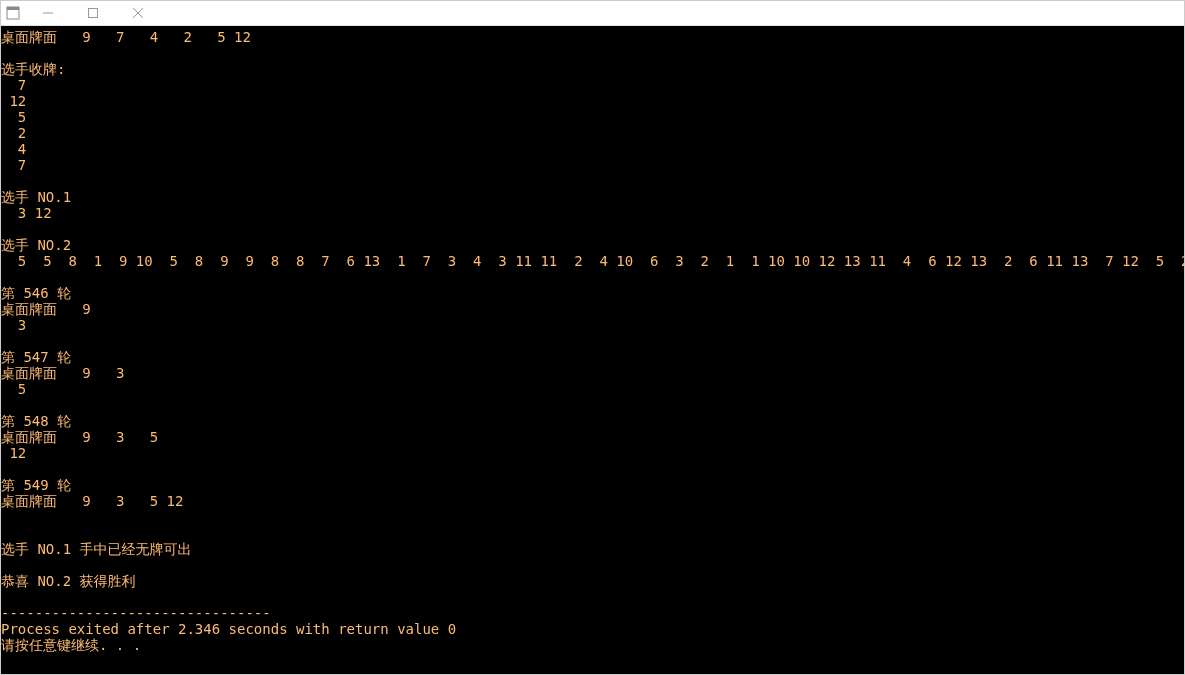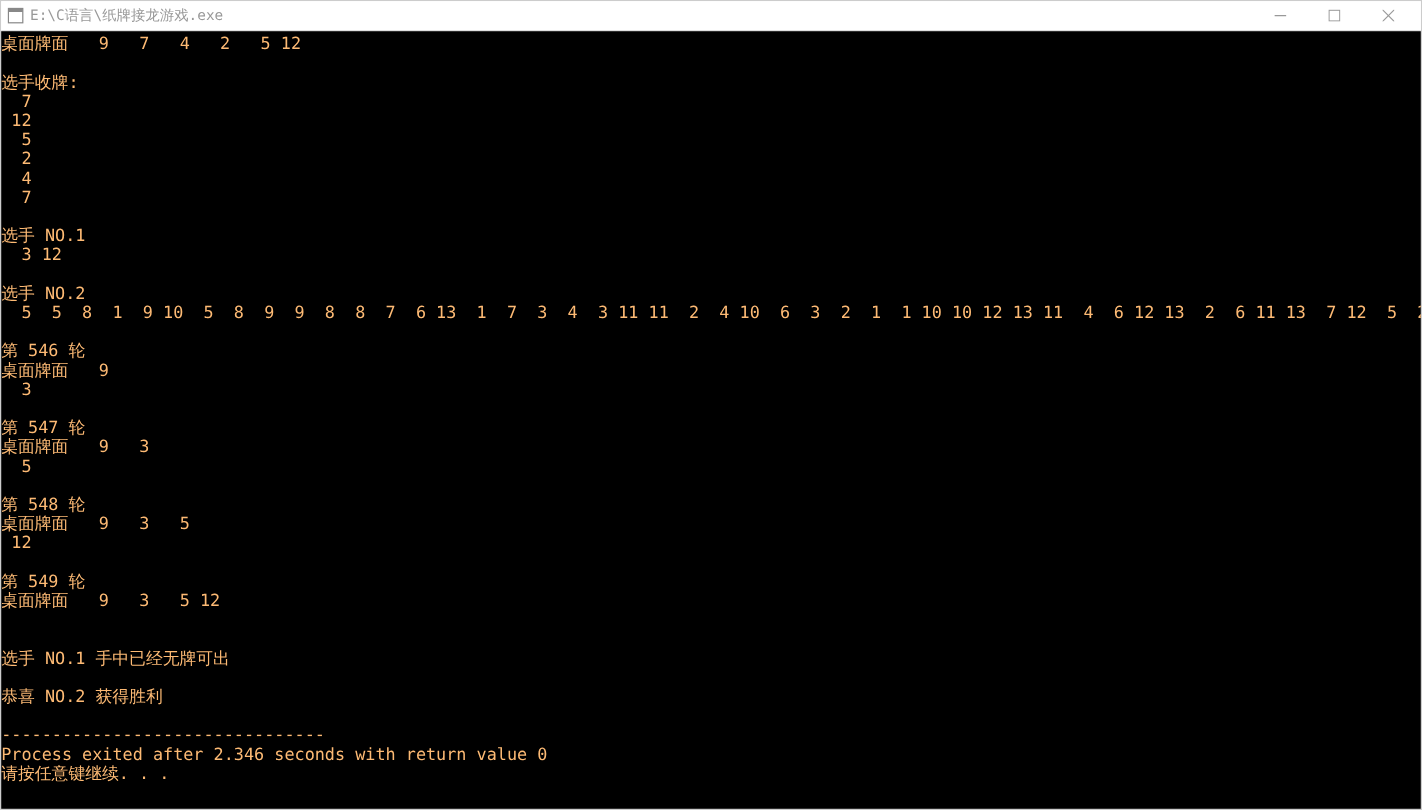--- a/index.html
+++ b/index.html
@@ -79,21 +79,20 @@
 <body>
 
 <div class="window">
   <div class="titlebar">
     <span class="titlebar-icon">
       <svg viewBox="0 0 14 14">
         <rect x="1" y="1" width="12" height="12" fill="none" stroke="#888" stroke-width="1"></rect>
         <rect x="1" y="1" width="12" height="3" fill="#888"></rect>
       </svg>
     </span>
-    <span class="titlebar-text">E:\C语言\纸牌接龙游戏.exe</span>
     <div class="titlebar-controls">
       <div class="titlebar-btn">
         <svg viewBox="0 0 10 10">
             <line x1="0" y1="5" x2="10" y2="5" stroke="#999" stroke-width="1"></line>
           </svg>
       </div>
       <div class="titlebar-btn">
         <svg viewBox="0 0 10 10">
             <rect x="0.5" y="0.5" width="9" height="9" fill="none" stroke="#999" stroke-width="1"></rect>
           </svg>

